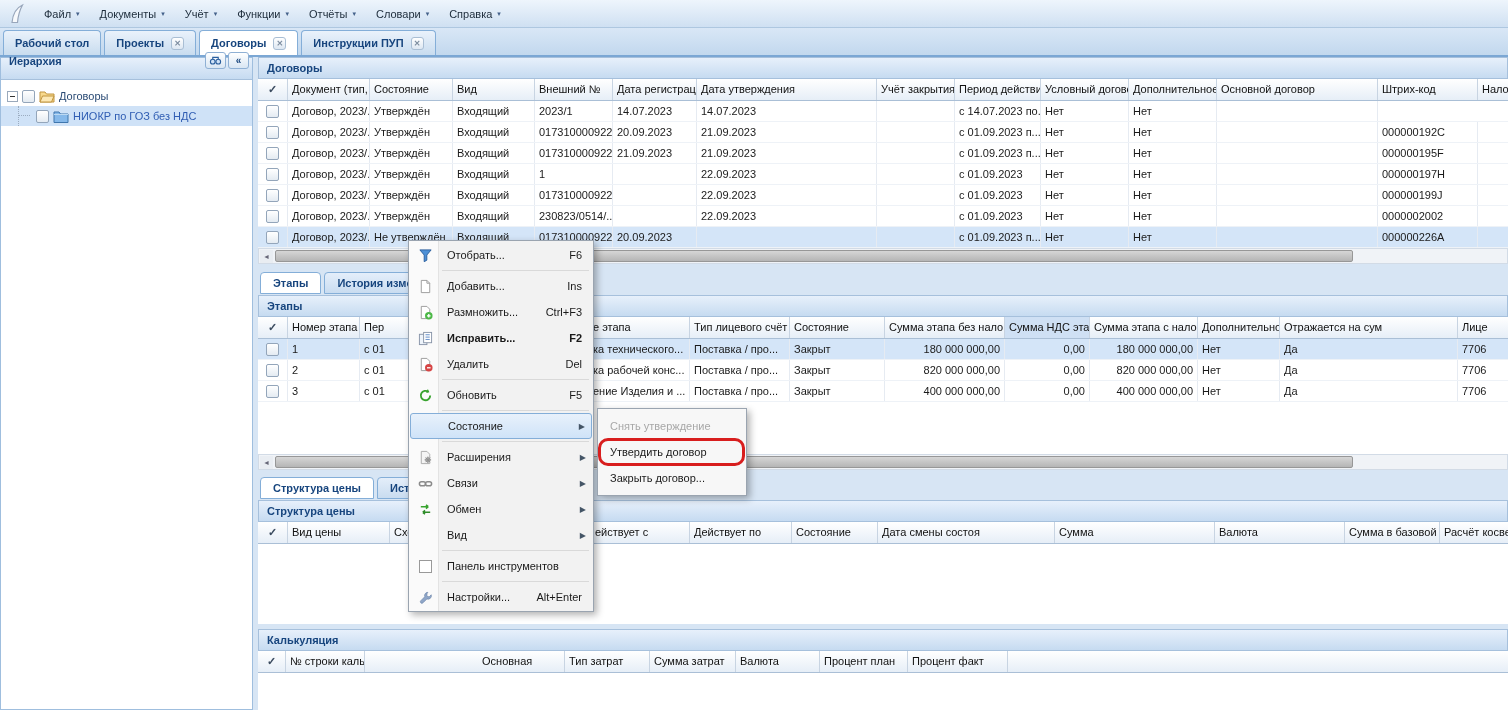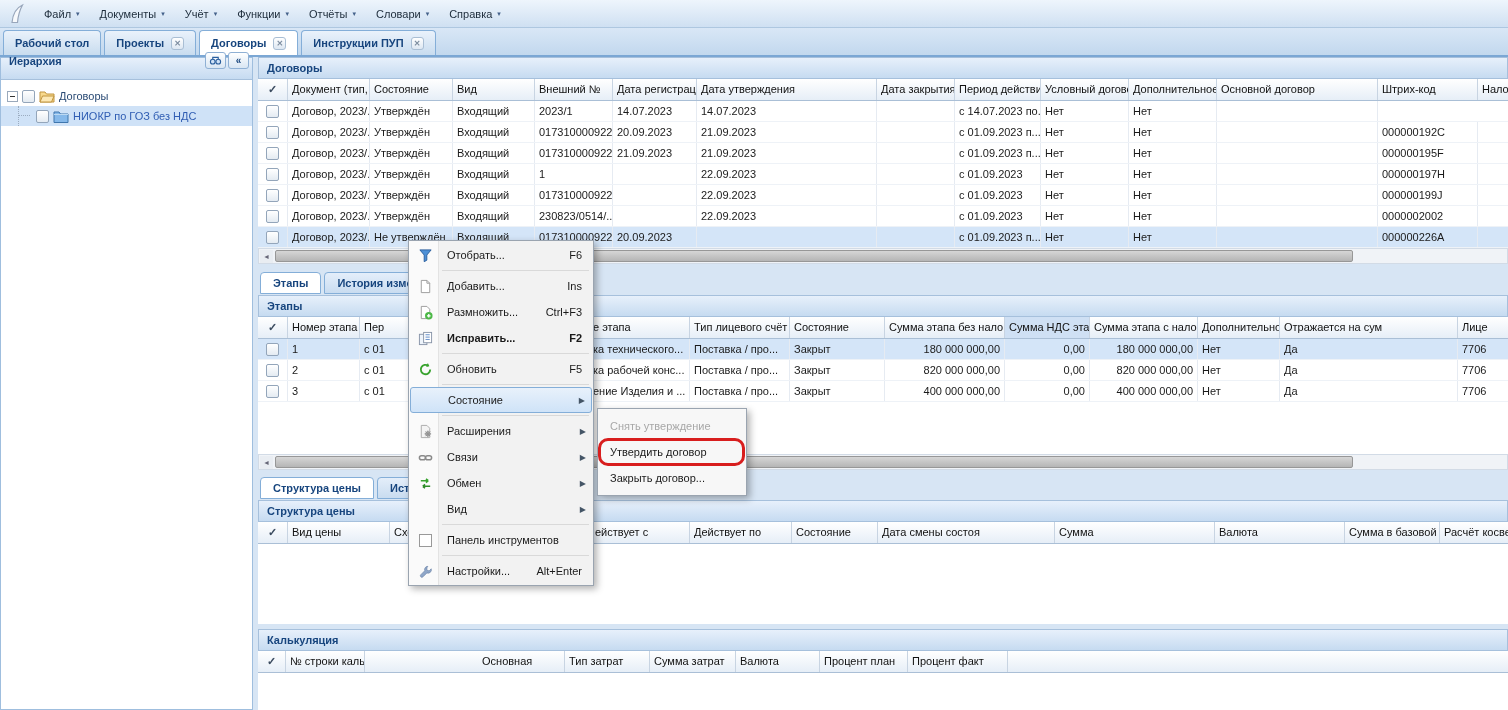--- a/index.html
+++ b/index.html
@@ -218,21 +218,21 @@
   <div class="caption" id="contracts-caption">Договоры</div>
   <div class="tablewrap" id="contracts-table">
       <div class="thead">
         <div class="th cbcol" style="width: 30px;">✓</div>
         <div class="th" style="width: 82px;">Документ (тип, №</div>
         <div class="th" style="width: 83px;">Состояние</div>
         <div class="th" style="width: 82px;">Вид</div>
         <div class="th" style="width: 78px;">Внешний №</div>
         <div class="th" style="width: 84px;">Дата регистрации.</div>
         <div class="th" style="width: 180px;">Дата утверждения</div>
-        <div class="th" style="width: 78px;">Дата закрытия</div>
+        <div class="th" style="width: 78px;">Учёт закрытия</div>
         <div class="th" style="width: 86px;">Период действия..</div>
         <div class="th" style="width: 88px;">Условный договор</div>
         <div class="th" style="width: 88px;">Дополнительное с</div>
         <div class="th" style="width: 161px;">Основной договор</div>
         <div class="th" style="width: 100px;">Штрих-код</div>
         <div class="th" style="width: 120px;">Нало</div>
       </div>
       <div class="trow">
         <div class="td cbcol" style="width: 30px;">
           <span class="cb"></span>
@@ -512,20 +512,31 @@
       <span class="micon">
         <svg width="15" height="15" viewBox="0 0 16 16">
           <rect x="1.5" y="3.5" width="8" height="11" fill="#eef4fb" stroke="#8895a8"></rect>
           <rect x="6" y="1.5" width="8.5" height="11" fill="#fff" stroke="#8895a8"></rect>
           <path d="M8 4h4.5M8 6.5h4.5M8 9h4.5" stroke="#5b87c5"></path>
         </svg>
       </span>
       <span class="mlabel">Исправить...</span>
       <span class="mshort">F2</span>
     </div>
+    <div class="mitem">
+      <span class="micon">
+        <svg width="15" height="15" viewBox="0 0 16 16">
+          <path d="M3.5 1.5h6l3 3v10h-9z" fill="#fff" stroke="#9a9a9a"></path>
+          <circle cx="11.5" cy="11.5" r="4" fill="#d64545"></circle>
+          <path d="M9.6 11.5h3.8" stroke="#fff" stroke-width="1.4"></path>
+        </svg>
+      </span>
+      <span class="mlabel">Удалить</span>
+      <span class="mshort">Del</span>
+    </div>
     <div class="msep"></div>
     <div class="mitem">
       <span class="micon">
         <svg width="15" height="15" viewBox="0 0 16 16">
           <path d="M13 8a5 5 0 1 1-1.8-3.8" fill="none" stroke="#38a32e" stroke-width="2"></path>
           <path d="M10.5 1l1.6 3.4-3.6.6z" fill="#38a32e"></path>
         </svg>
       </span>
       <span class="mlabel">Обновить</span>
       <span class="mshort">F5</span>

